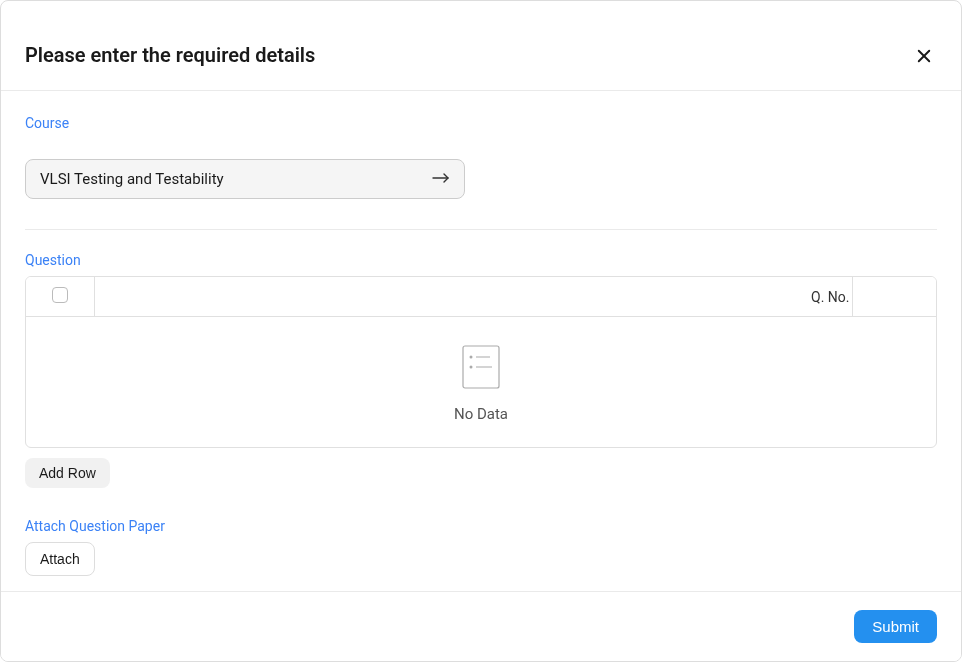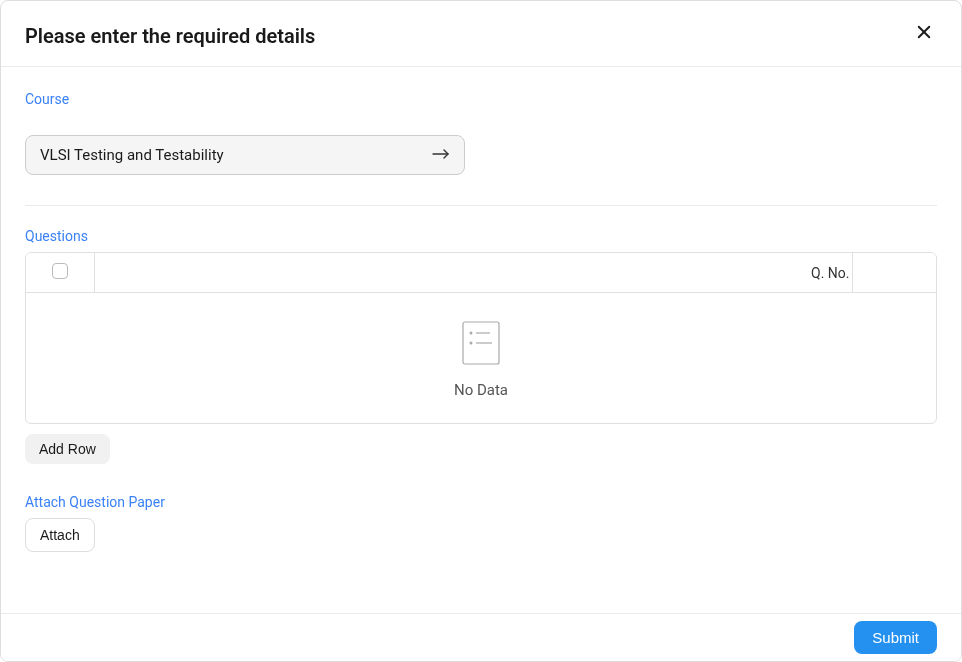--- a/index.html
+++ b/index.html
@@ -15,23 +15,24 @@
       height: 662px;
       overflow: hidden;
       position: relative;
       border: 1px solid #ddd;
       border-radius: 8px;
     }
     
     .modal-header {
       display: flex;
       justify-content: space-between;
-      align-items: flex-end;
+      align-items: flex-start;
       padding: 18px 24px 18px 24px;
       border-bottom: 1px solid #eaeaea;
+      margin-top: 24px;
     }
     
     .modal-title {
       font-size: 20px;
       font-weight: 600;
       color: #1a1a1a;
     }
     
     .close-btn {
       background: none;
@@ -177,21 +178,21 @@
       font-size: 14px;
       color: #1a1a1a;
       cursor: pointer;
     }
     
     .modal-footer {
       position: absolute;
       bottom: 0;
       left: 0;
       right: 0;
-      padding: 7px 24px;
+      padding: 18px 24px;
       border-top: 1px solid #eaeaea;
       display: flex;
       justify-content: flex-end;
       background: #fff;
     }
     
     .submit-btn {
       padding: 8px 18px;
       background: #2490ef;
       border: none;
@@ -227,21 +228,21 @@
           <line x1="1" y1="6" x2="16" y2="6"></line>
           <polyline points="12,2 16,6 12,10"></polyline>
         </svg>
       </span>
     </div>
   </div>
 
   <hr class="section-divider">
 
   <div class="field-group">
-    <label class="field-label">Questions</label>
+    <label class="field-label">Question</label>
     
     <div class="table-container">
       <table class="table">
         <thead>
           <tr>
             <th>
               <input type="checkbox" class="checkbox-input" style="">
             </th>
             <th>Q. No.</th>
             <th></th>

